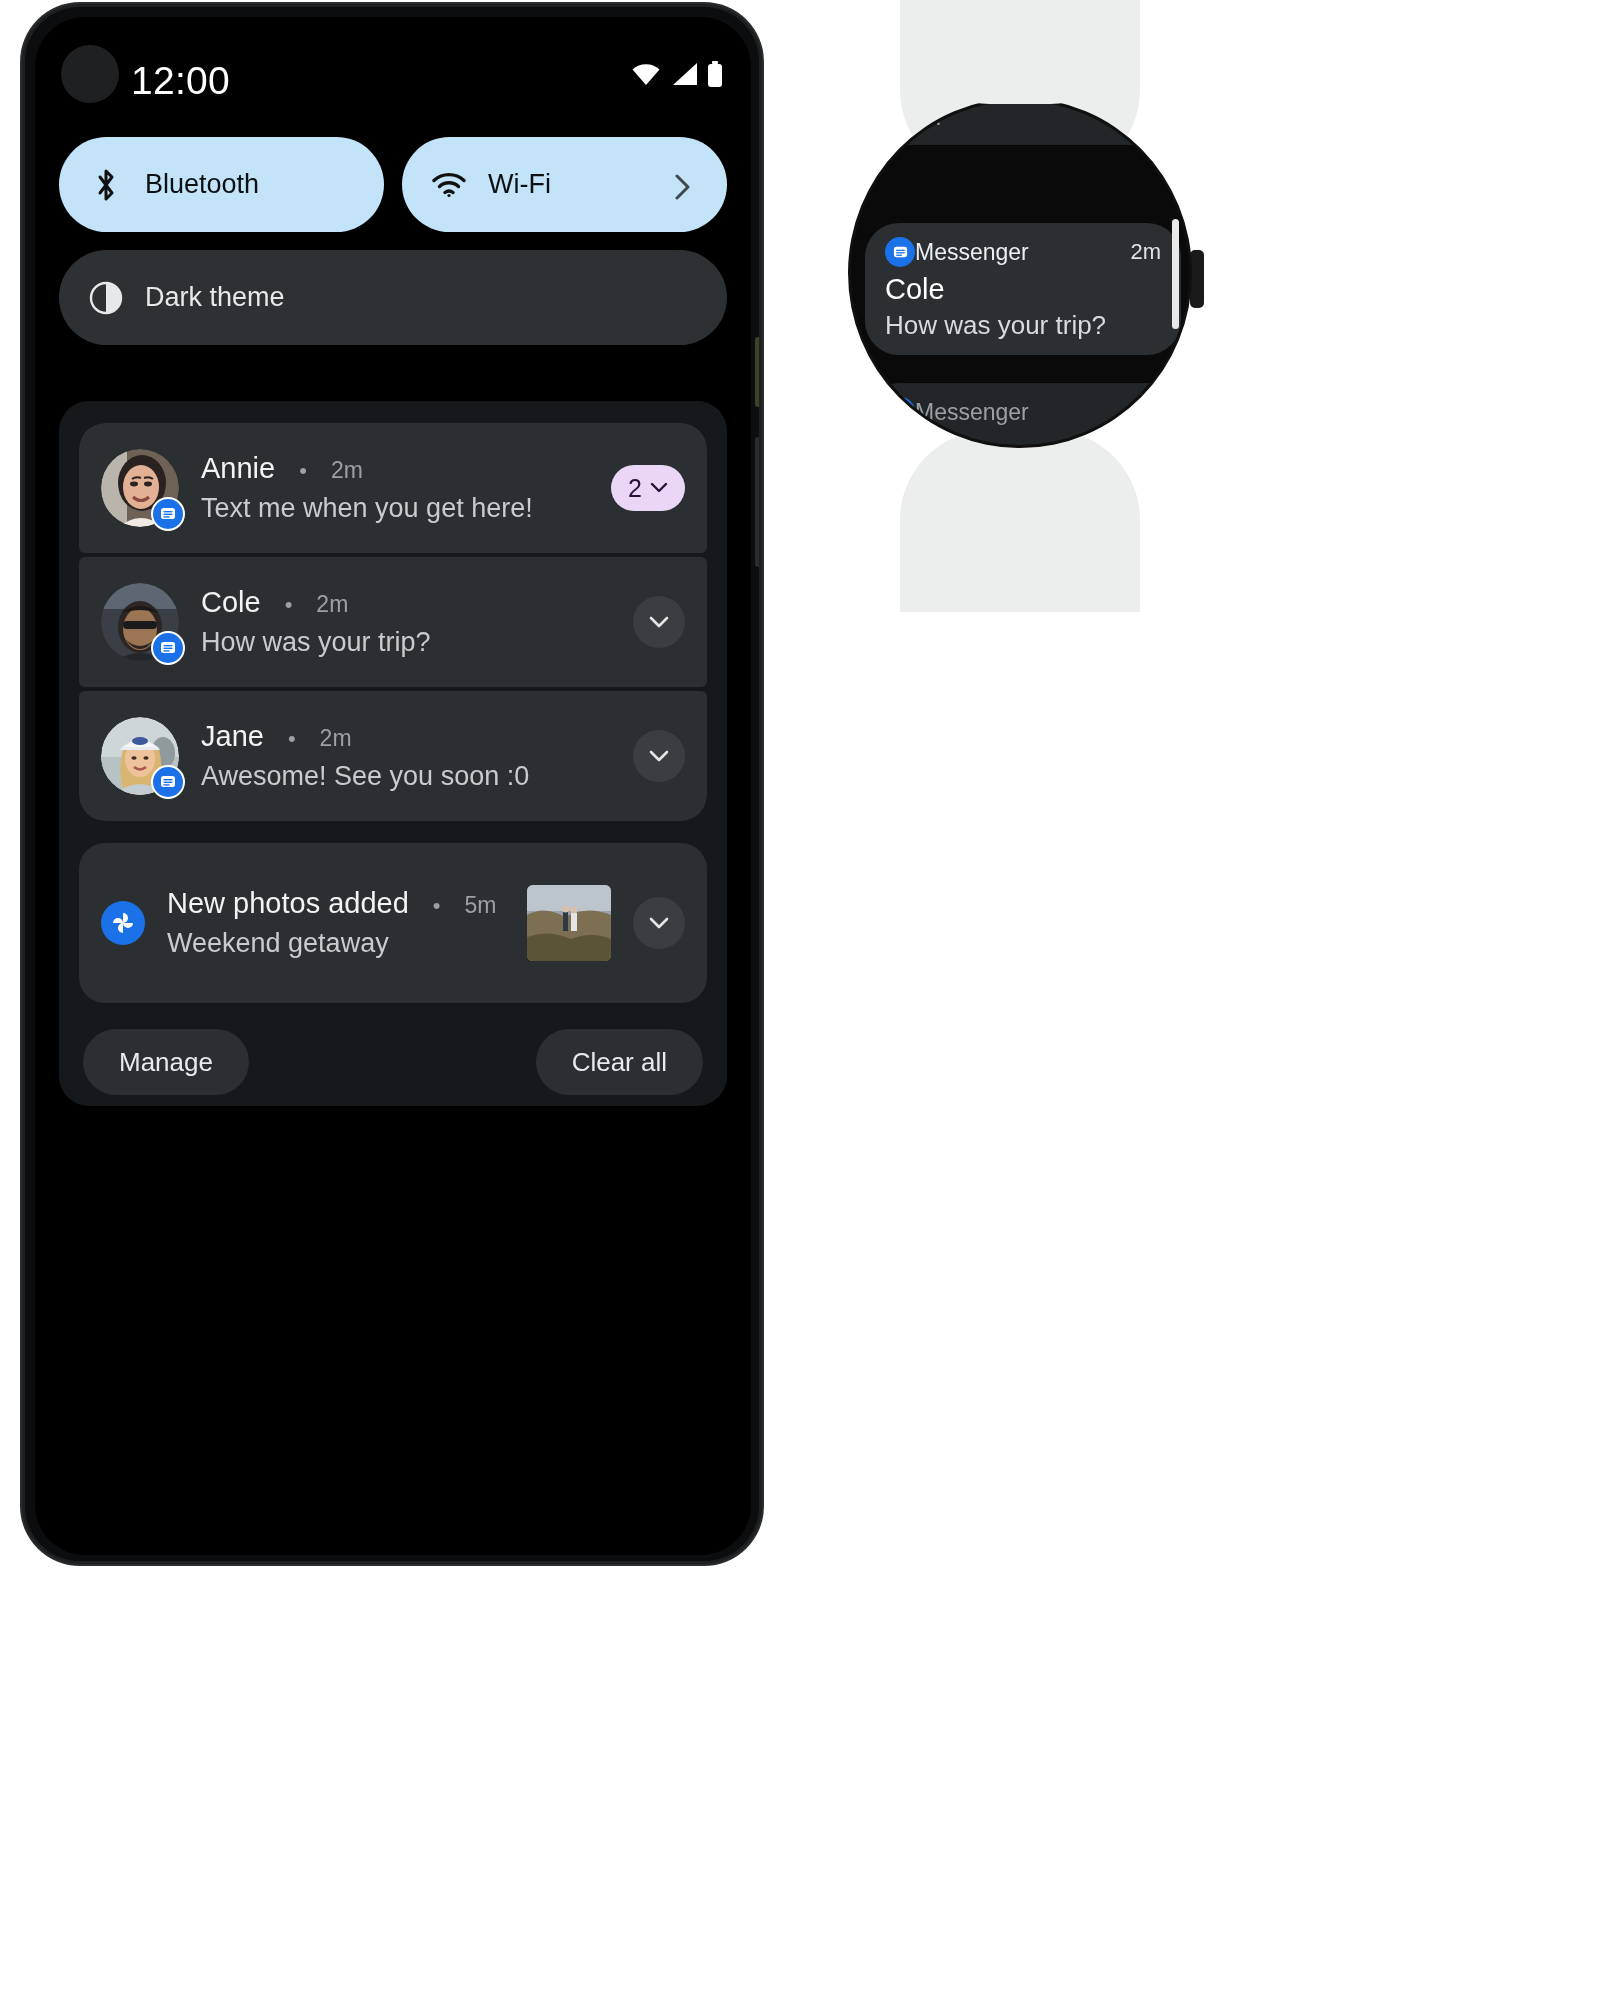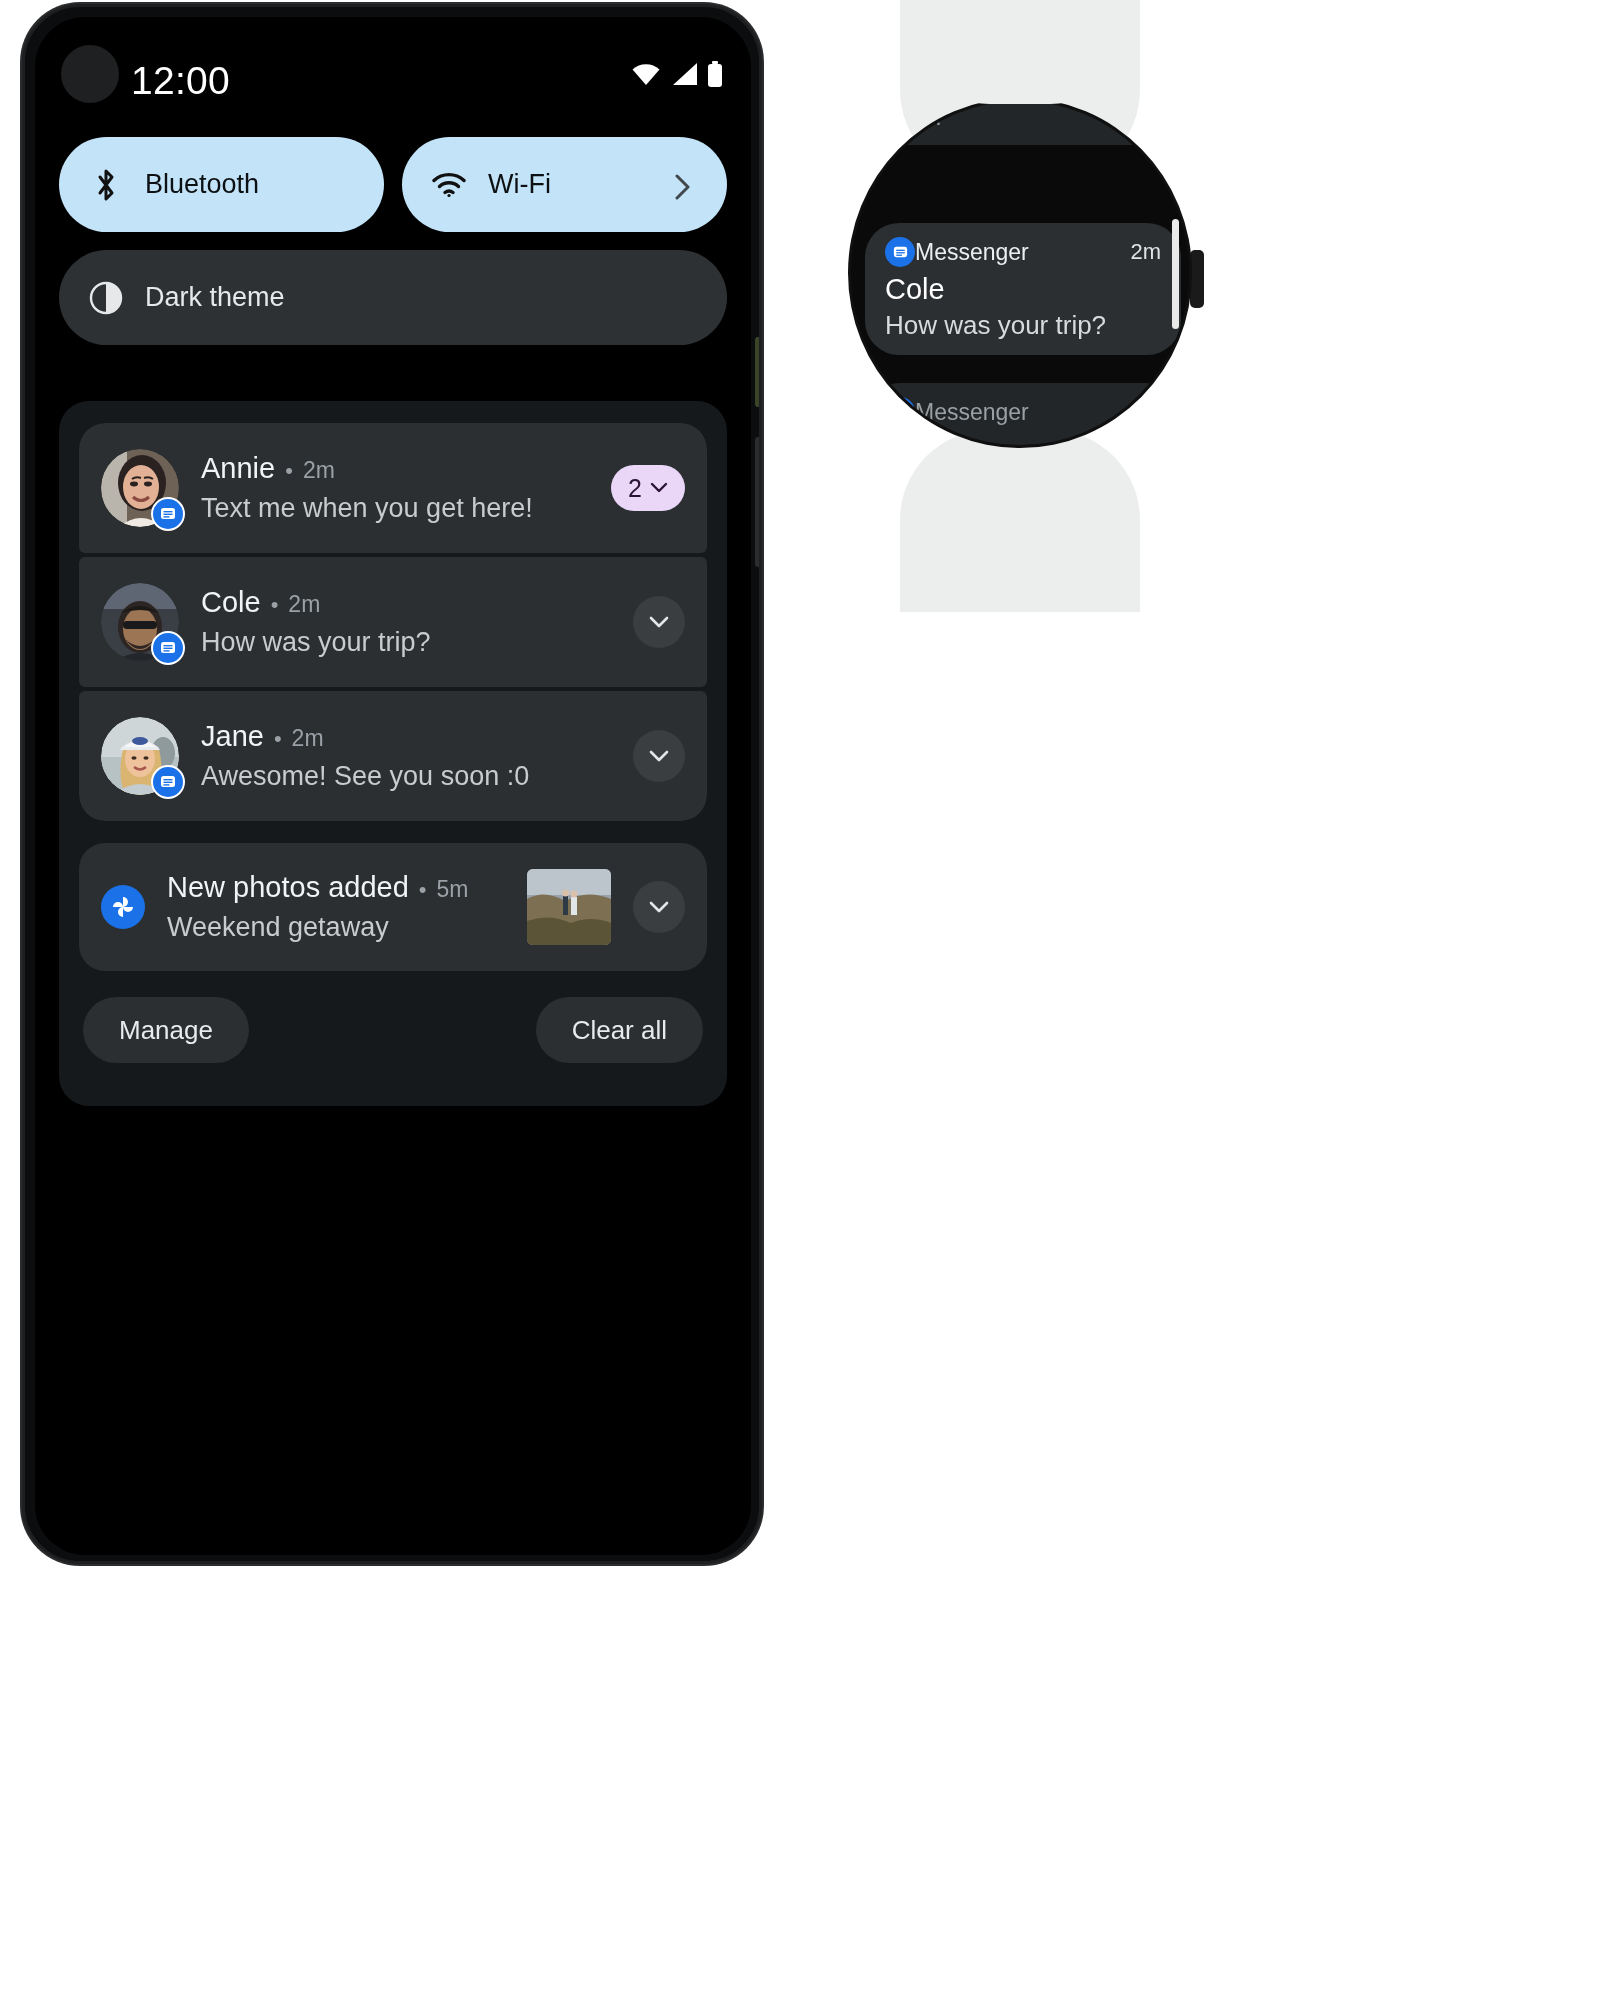--- a/index.html
+++ b/index.html
@@ -81,41 +81,41 @@
   .avatar svg { display:block; }
   .app-badge {
     position:absolute; right:-6px; bottom:-4px; width:34px; height:34px;
     border-radius:50%; background:#ffffff; display:flex; align-items:center; justify-content:center;
   }
   .app-badge .inner {
     width:30px; height:30px; border-radius:50%; background:#1b72e8;
     display:flex; align-items:center; justify-content:center;
   }
   .ntext { flex:1; min-width:0; }
-  .nline1 { display:flex; align-items:baseline; gap:10px; }
+  .nline1 { display:flex; align-items:baseline; gap:24px; }
   .nname { color:#f1f3f4; font-size:29px; }
   .ndot { color:#9aa0a6; font-size:22px; }
   .ntime { color:#9aa0a6; font-size:23px; }
   .nbody { color:#c9ccce; font-size:27px; margin-top:8px; }
 
   .count-chip {
     flex:none; background:#ead6f7; color:#2a1336;
     height:46px; min-width:74px; border-radius:23px;
     display:flex; align-items:center; justify-content:center; gap:8px;
     font-size:25px; padding:0 14px;
   }
   .round-chev {
     flex:none; width:52px; height:52px; border-radius:50%;
     background:#3a3e40; display:flex; align-items:center; justify-content:center;
   }
 
   
   .photo-card {
     background:#2b2f31; border-radius:26px; margin-top:22px;
-    padding:26px 22px; display:flex; align-items:center; gap:22px; min-height:126px;
+    padding:42px 22px; display:flex; align-items:center; gap:22px; min-height:126px;
   }
   .photos-icon {
     width:44px; height:44px; border-radius:50%; background:#1b72e8; flex:none;
     display:flex; align-items:center; justify-content:center;
   }
   .thumb { width:84px; height:76px; border-radius:6px; overflow:hidden; flex:none; }
 
   .shade-actions { display:flex; justify-content:space-between; margin-top:26px; padding:0 4px; }
   .pill-btn {
     background:#2b2f31; color:#e8eaed; border:none;

